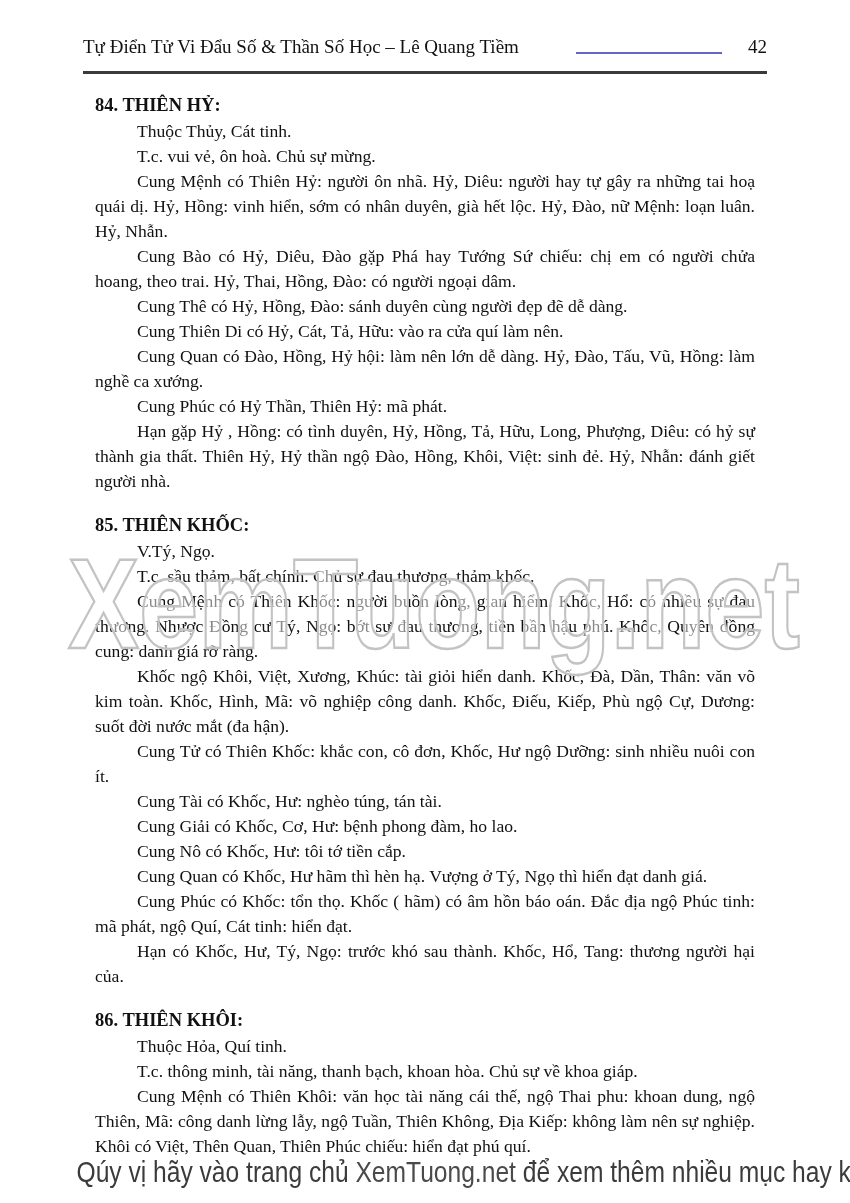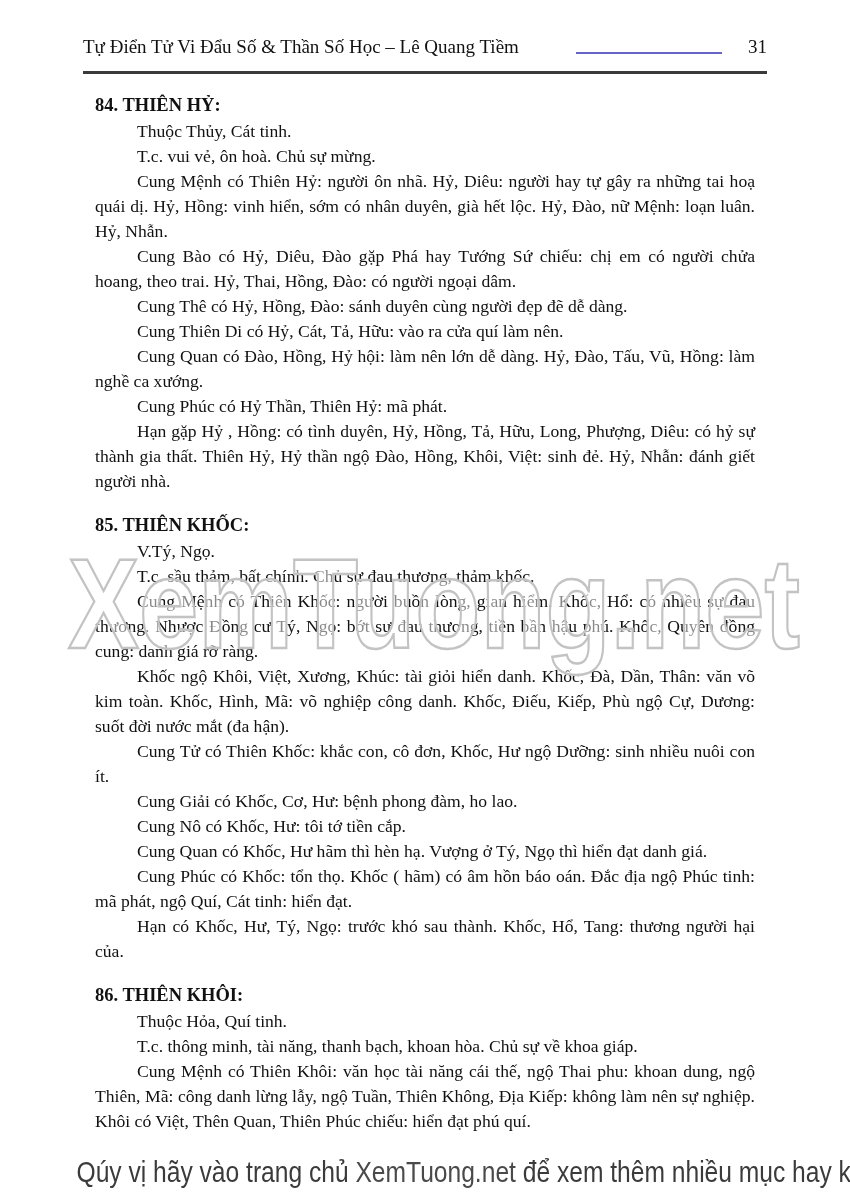--- a/index.html
+++ b/index.html
@@ -69,21 +69,21 @@
 </head>
 <body>
 
 <div class="page">
 
   <div class="content">
 
     <div class="header-row">
       <span class="doc-title">Tự Điển Tử Vi Đẩu Số &amp; Thần Số Học – Lê Quang Tiềm</span>
       <span class="blue-line"></span>
-      <span class="page-number">31</span>
+      <span class="page-number">42</span>
     </div>
     <div class="header-rule"></div>
 
     <div class="section">
       <div class="section-heading">84. THIÊN  HỶ:</div>
       <p class="para">Thuộc Thủy, Cát tinh.</p>
       <p class="para">T.c. vui vẻ, ôn hoà. Chủ sự mừng.</p>
       <p class="para">Cung Mệnh có Thiên Hỷ: người ôn nhã. Hỷ, Diêu: người hay tự gây ra những tai hoạ quái dị. Hỷ, Hồng: vinh hiển, sớm có nhân duyên, già hết lộc. Hỷ, Đào, nữ Mệnh: loạn luân. Hỷ, Nhẫn.</p>
       <p class="para">Cung Bào có Hỷ, Diêu, Đào gặp Phá hay Tướng Sứ chiếu: chị em có người chửa hoang, theo trai. Hỷ, Thai, Hồng, Đào: có người ngoại dâm.</p>
       <p class="para">Cung Thê có Hỷ, Hồng, Đào: sánh duyên cùng người đẹp đẽ dễ dàng.</p>
@@ -93,20 +93,21 @@
       <p class="para">Hạn gặp Hỷ , Hồng: có tình duyên, Hỷ, Hồng, Tả, Hữu, Long, Phượng, Diêu: có hỷ sự thành gia thất. Thiên Hỷ, Hỷ thần ngộ Đào, Hồng, Khôi, Việt: sinh đẻ. Hỷ, Nhẫn: đánh giết người nhà.</p>
     </div>
 
     <div class="section">
       <div class="section-heading">85. THIÊN KHỐC:</div>
       <p class="para">V.Tý, Ngọ.</p>
       <p class="para">T.c. sầu thảm, bất chính. Chủ sự đau thương, thảm khốc.</p>
       <p class="para">Cung Mệnh có Thiên Khốc: người buồn lòng, gian hiểm. Khốc, Hổ: có nhiều sự đau thương. Nhược Đồng cư Tý, Ngọ: bớt sự đau thương, tiền bần hậu phú. Khốc, Quyền đồng cung: danh giá rỡ ràng.</p>
       <p class="para">Khốc ngộ Khôi, Việt, Xương, Khúc: tài giỏi hiển danh. Khốc, Đà, Dần, Thân: văn võ kim toàn. Khốc, Hình, Mã: võ nghiệp công danh. Khốc, Điếu, Kiếp, Phù ngộ Cự, Dương: suốt đời nước mắt (đa hận).</p>
       <p class="para">Cung Tử có Thiên Khốc: khắc con, cô đơn, Khốc, Hư ngộ Dưỡng: sinh nhiều nuôi con ít.</p>
+      <p class="para">Cung Tài có Khốc, Hư: nghèo túng, tán tài.</p>
       <p class="para">Cung Giải có Khốc, Cơ, Hư: bệnh phong đàm, ho lao.</p>
       <p class="para">Cung Nô có Khốc, Hư: tôi tớ tiền cắp.</p>
       <p class="para">Cung Quan có Khốc, Hư hãm thì hèn hạ. Vượng ở Tý, Ngọ thì hiển đạt danh giá.</p>
       <p class="para">Cung Phúc có Khốc: tổn thọ. Khốc ( hãm) có âm hồn báo oán. Đắc địa ngộ Phúc tinh: mã phát, ngộ Quí, Cát tinh: hiển đạt.</p>
       <p class="para">Hạn có Khốc, Hư, Tý, Ngọ: trước khó sau thành. Khốc, Hổ, Tang: thương người hại của.</p>
     </div>
 
     <div class="section">
       <div class="section-heading">86. THIÊN KHÔI:</div>
       <p class="para">Thuộc Hỏa, Quí tinh.</p>

